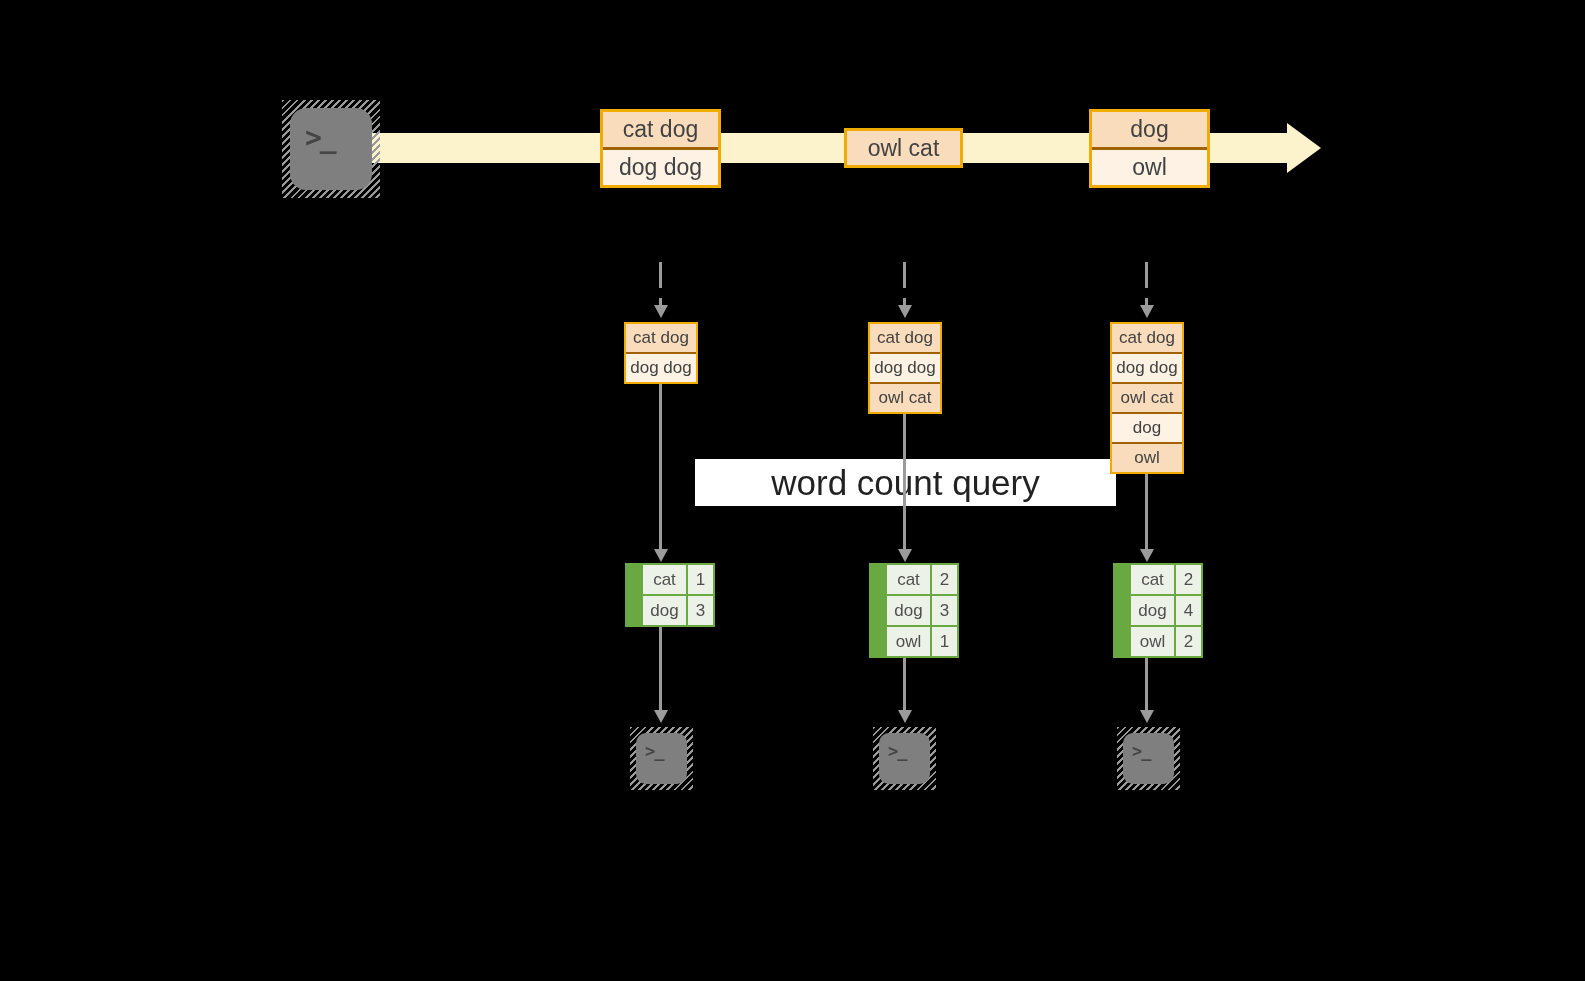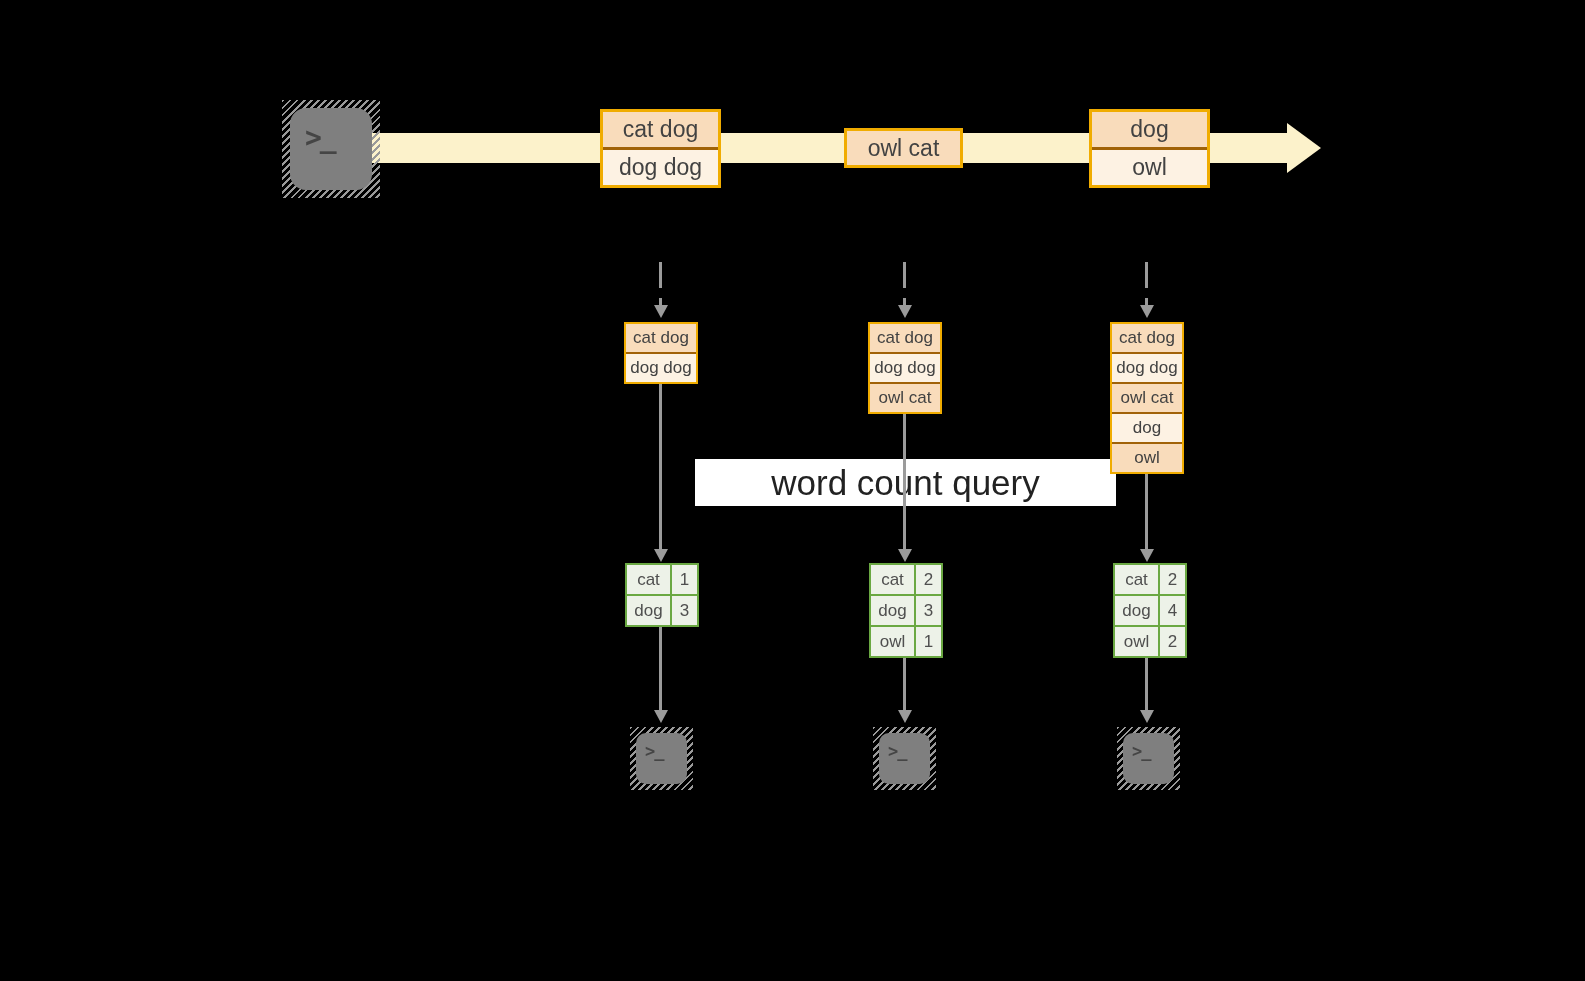--- a/index.html
+++ b/index.html
@@ -37,21 +37,21 @@
   .varrow{position:absolute;width:14px;z-index:3;}
   .varrow .shaft{display:block;position:absolute;left:5px;top:0;bottom:12px;width:3px;background:#9b9b9b;}
   .varrow.dashed .shaft{background:repeating-linear-gradient(to bottom,#9b9b9b 0 26px,transparent 26px 36px);}
   .varrow .head{display:block;position:absolute;left:0;bottom:0;width:0;height:0;
     border-left:7px solid transparent;border-right:7px solid transparent;border-top:13px solid #9b9b9b;}
   
   .banner{position:absolute;left:695px;top:459px;width:421px;height:47px;background:#ffffff;z-index:1;
     text-align:center;line-height:47px;font-size:35px;color:#222222;}
   
   .wc-table{position:absolute;top:563px;display:grid;grid-template-columns:43px 25px;gap:2px;
-    background:#6aa842;border:2px solid #6aa842;z-index:2;}
+    background:#6aa842;border:2px solid #6aa842;z-index:2;padding-left:16px;}
   .wc-cell{background:#edf2e8;height:29px;line-height:29px;text-align:center;font-size:17px;color:#4f4f4f;}
 </style>
 </head>
 <body>
 
 <div class="canvas">
 
   <div class="band"></div>
   <div class="band-head"></div>
 

